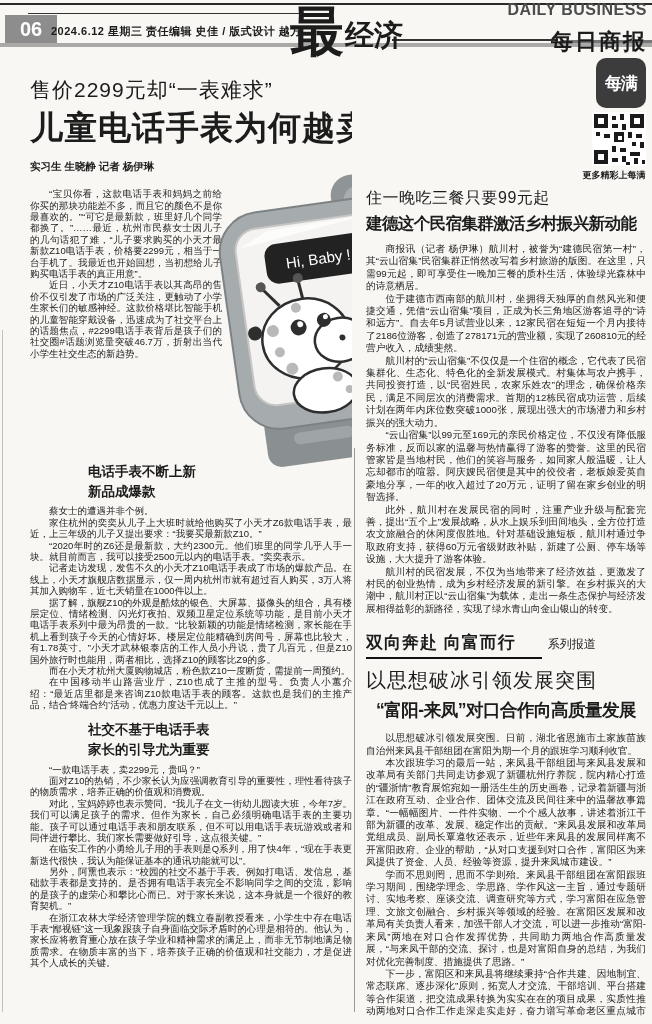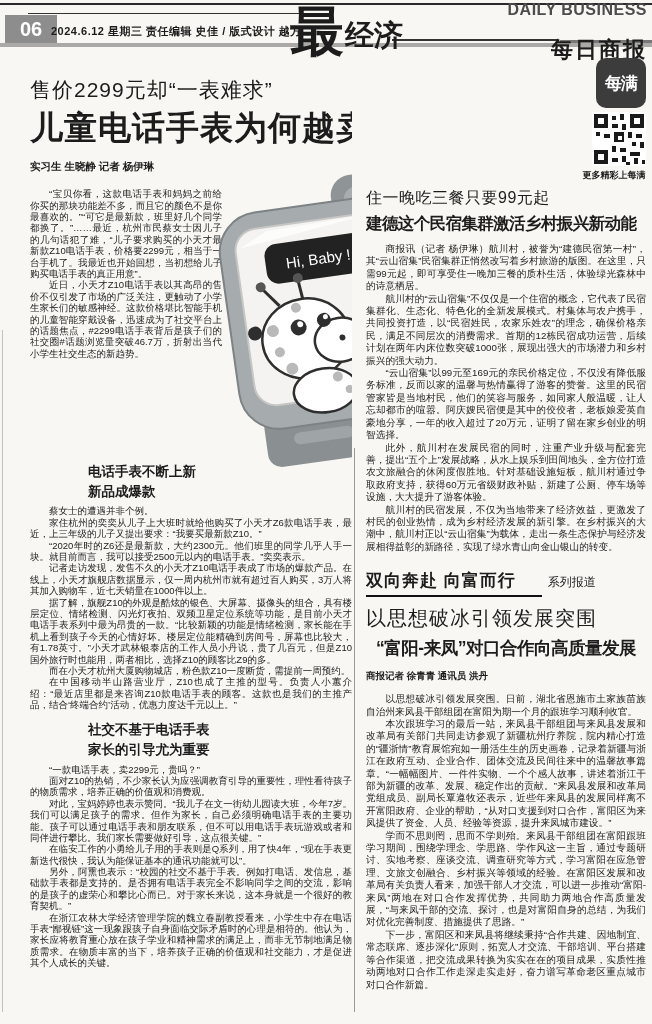--- a/index.html
+++ b/index.html
@@ -11,21 +11,21 @@
           font-size:20px;font-weight:bold;text-align:center;line-height:28px;}
   .dateline{position:absolute;left:51px;top:24px;font-size:11px;font-weight:bold;letter-spacing:.5px;}
   .thinlineA{position:absolute;left:28px;top:13px;width:272px;height:1px;background:#333;}
   .thinlineB{position:absolute;left:392px;top:39px;width:166px;height:2px;background:#333;}
   .thickline{position:absolute;left:0;top:43px;width:652px;height:4px;background:#aaa9a7;}
   .brandline{position:absolute;left:560px;top:40px;width:92px;height:3px;background:#777;}
   .masthead-big{position:absolute;left:290px;top:4px;font-size:54px;font-weight:900;
                 font-family:"DejaVu Serif","Liberation Serif",serif;line-height:1;z-index:3;}
   .masthead-small{position:absolute;left:345px;top:16px;font-size:29px;font-weight:900;z-index:3;}
   .brand-en{position:absolute;right:5px;top:1px;font-size:16px;font-weight:bold;color:#4c4c4c;letter-spacing:.5px;}
-  .brand-cn{position:absolute;right:5px;top:35px;font-size:22px;font-weight:900;letter-spacing:2px;}
+  .brand-cn{position:absolute;right:5px;top:27px;font-size:22px;font-weight:900;letter-spacing:2px;}
   
   .col-divider{position:absolute;left:354px;top:448px;width:1px;height:564px;background:#9a9a9a;}
   .edge-left{position:absolute;left:2px;top:330px;width:1px;height:682px;background:#c2c0bc;}
   
   .left-col{position:absolute;left:30px;top:74px;width:322px;height:946px;overflow:hidden;}
   .kicker{font-size:21px;font-weight:500;letter-spacing:1px;white-space:nowrap;margin:2px 0 6px 0;}
   .headline{font-size:33px;font-weight:900;letter-spacing:1px;white-space:nowrap;margin:0 0 14px 0;line-height:1.1;}
   .byline{font-size:10.5px;font-weight:bold;margin:0 0 14px 0;}
   .body p{margin:0;font-size:9.5px;line-height:1.2;text-align:justify;text-indent:2em;}
   .watch-fig{float:right;width:168px;height:272px;margin:-4px -46px 6px 8px;position:relative;}
@@ -190,35 +190,35 @@
         </g>
       </svg>
       <div class="promo-caption">更多精彩上每满</div>
     </div>
 
     <div>
       <div class="r-kicker">住一晚吃三餐只要99元起</div>
       <div class="r-headline">建德这个民宿集群激活乡村振兴新动能</div>
       <div class="rbody">
         <p>商报讯（记者 杨伊琳）航川村，被誉为“建德民宿第一村”，其“云山宿集”民宿集群正悄然改写着乡村旅游的版图。在这里，只需99元起，即可享受住一晚加三餐的质朴生活，体验绿光森林中的诗意栖居。</p>
+        <p>位于建德市西南部的航川村，坐拥得天独厚的自然风光和便捷交通，凭借“云山宿集”项目，正成为长三角地区游客追寻的“诗和远方”。自去年5月试营业以来，12家民宿在短短一个月内接待了2186位游客，创造了278171元的营业额，实现了260810元的经营户收入，成绩斐然。</p>
         <p>航川村的“云山宿集”不仅仅是一个住宿的概念，它代表了民宿集群化、生态化、特色化的全新发展模式。村集体与农户携手，共同投资打造，以“民宿姓民，农家乐姓农”的理念，确保价格亲民，满足不同层次的消费需求。首期的12栋民宿成功运营，后续计划在两年内床位数突破1000张，展现出强大的市场潜力和乡村振兴的强大动力。</p>
         <p>“云山宿集”以99元至169元的亲民价格定位，不仅没有降低服务标准，反而以家的温馨与热情赢得了游客的赞誉。这里的民宿管家皆是当地村民，他们的笑容与服务，如同家人般温暖，让人忘却都市的喧嚣。阿庆嫂民宿便是其中的佼佼者，老板娘爱英自豪地分享，一年的收入超过了20万元，证明了留在家乡创业的明智选择。</p>
         <p>此外，航川村在发展民宿的同时，注重产业升级与配套完善，提出“五个上”发展战略，从水上娱乐到田间地头，全方位打造农文旅融合的休闲度假胜地。针对基础设施短板，航川村通过争取政府支持，获得60万元省级财政补贴，新建了公厕、停车场等设施，大大提升了游客体验。</p>
         <p>航川村的民宿发展，不仅为当地带来了经济效益，更激发了村民的创业热情，成为乡村经济发展的新引擎。在乡村振兴的大潮中，航川村正以“云山宿集”为载体，走出一条生态保护与经济发展相得益彰的新路径，实现了绿水青山向金山银山的转变。</p>
       </div>
     </div>
 
     <div class="series">
       <span class="series-title">双向奔赴 向富而行</span><span class="series-tag">系列报道</span>
     </div>
 
     <div>
       <div class="r2-title1">以思想破冰引领发展突围</div>
       <div class="r2-title2">“富阳-来凤”对口合作向高质量发展</div>
-      <div class="r-byline">商报记者 徐青青 通讯员 洪丹</div>
       <div class="rbody">
         <p>以思想破冰引领发展突围。日前，湖北省恩施市土家族苗族自治州来凤县干部组团在富阳为期一个月的跟班学习顺利收官。</p>
         <p>本次跟班学习的最后一站，来凤县干部组团与来凤县发展和改革局有关部门共同走访参观了新疆杭州疗养院，院内精心打造的“疆浙情”教育展馆宛如一册活生生的历史画卷，记录着新疆与浙江在政府互动、企业合作、团体交流及民间往来中的温馨故事篇章。“一幅幅图片、一件件实物、一个个感人故事，讲述着浙江干部为新疆的改革、发展、稳定作出的贡献。”来凤县发展和改革局党组成员、副局长覃遵牧还表示，近些年来凤县的发展同样离不开富阳政府、企业的帮助，“从对口支援到对口合作，富阳区为来凤提供了资金、人员、经验等资源，提升来凤城市建设。”</p>
         <p>学而不思则罔，思而不学则殆。来凤县干部组团在富阳跟班学习期间，围绕学理念、学思路、学作风这一主旨，通过专题研讨、实地考察、座谈交流、调查研究等方式，学习富阳在应急管理、文旅文创融合、乡村振兴等领域的经验。在富阳区发展和改革局有关负责人看来，加强干部人才交流，可以进一步推动“富阳-来凤”两地在对口合作发挥优势，共同助力两地合作高质量发展，“与来凤干部的交流、探讨，也是对富阳自身的总结，为我们对优化完善制度、措施提供了思路。”</p>
         <p>下一步，富阳区和来凤县将继续秉持“合作共建、因地制宜、常态联席、逐步深化”原则，拓宽人才交流、干部培训、平台搭建等合作渠道，把交流成果转换为实实在在的项目成果，实质性推动两地对口合作工作走深走实走好，奋力谱写革命老区重点城市对口合作新篇。</p>
       </div>
     </div>
   </div>
 
 </div>

